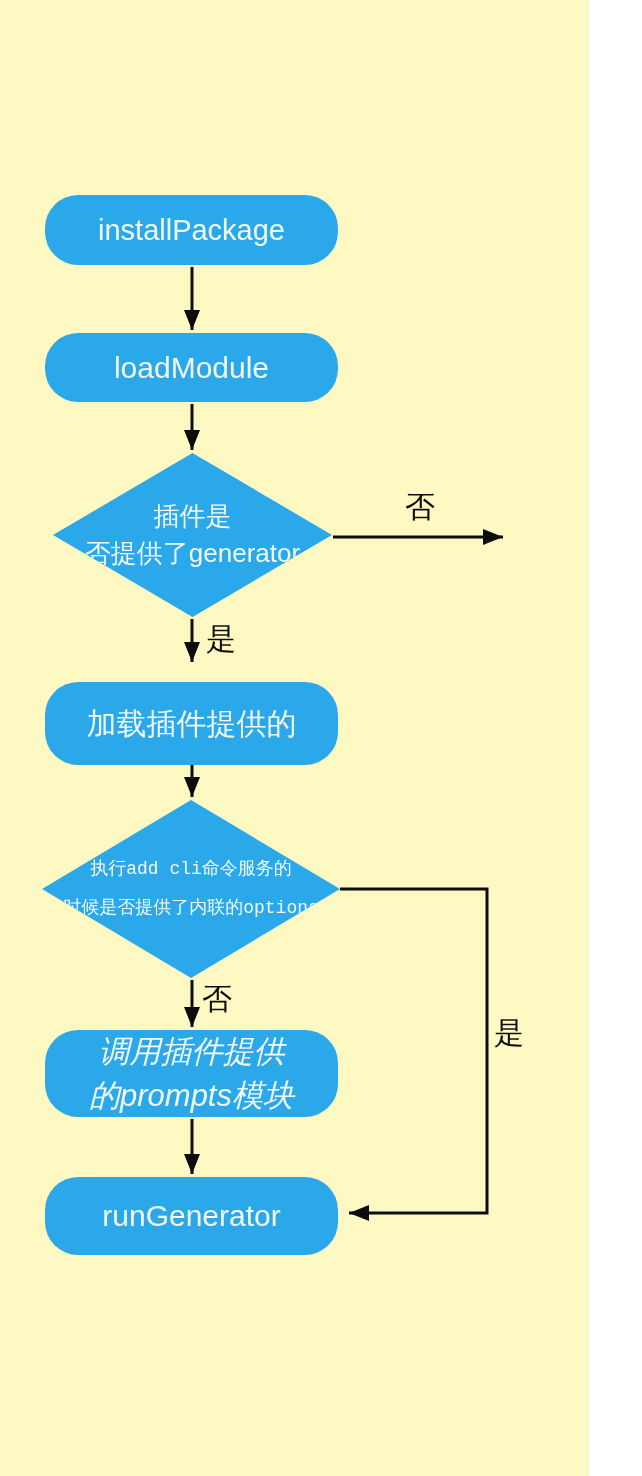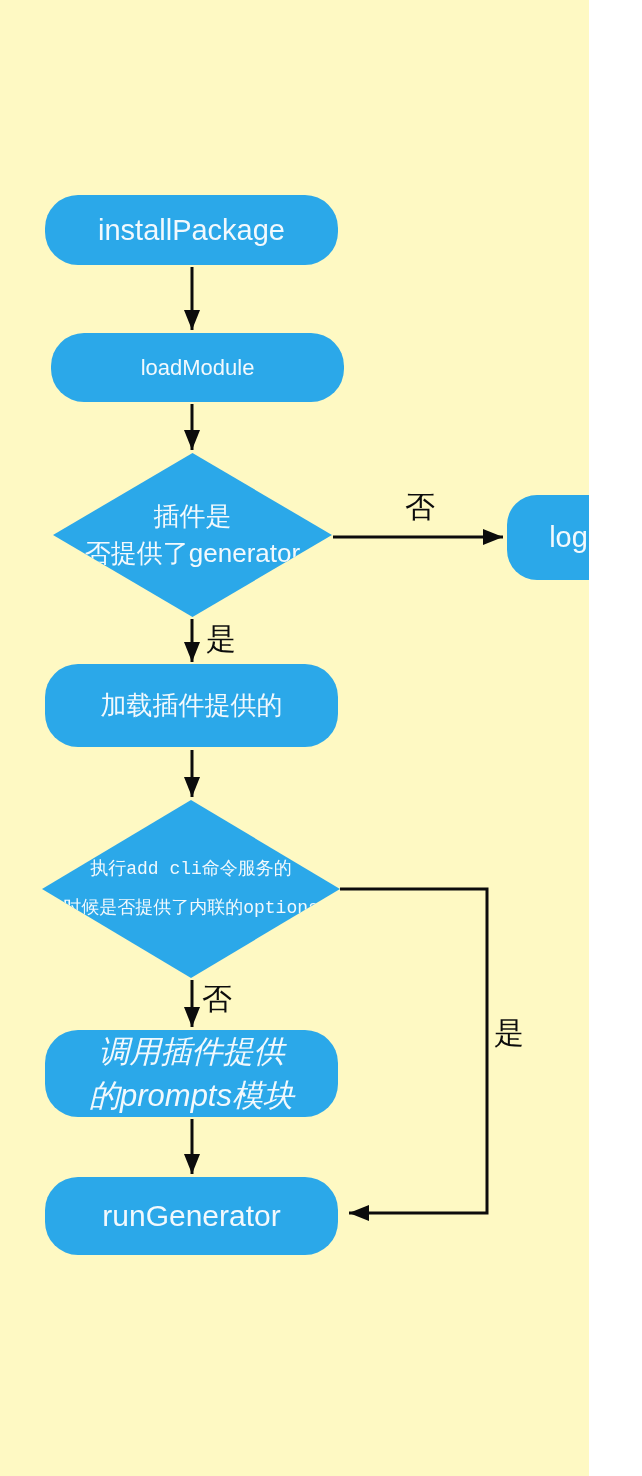--- a/index.html
+++ b/index.html
@@ -39,24 +39,24 @@
     position: absolute;
     z-index: 3;
     transform: translate(-50%, -50%);
     color: #0c0c0c;
     font-size: 30px;
     line-height: 1;
     font-family: "Liberation Sans", sans-serif;
   }
   
   #n-install   { left: 45px;  top: 195px;  width: 293px; height: 70px;  font-size: 29px; }
-  #n-load      { left: 51px;  top: 333px;  width: 293px; height: 69px;  font-size: 22px; }
+  #n-load      { left: 45px;  top: 333px;  width: 293px; height: 69px;  font-size: 30px; }
   #n-hasgen    { left: 53px;  top: 453px;  width: 279px; height: 164px; font-size: 26px; line-height: 37px; }
   #n-log       { left: 507px; top: 495px;  width: 123px; height: 85px;  font-size: 29px; border-radius: 30px; }
-  #n-loadgen   { left: 45px;  top: 664px;  width: 293px; height: 83px;  font-size: 26px; line-height: 41px; }
+  #n-loadgen   { left: 45px;  top: 682px;  width: 293px; height: 83px;  font-size: 30px; line-height: 41px; }
   #n-inlineopt { left: 42px;  top: 800px;  width: 298px; height: 178px; font-size: 18px; line-height: 39px; font-family: Liberation Mono, monospace; }
   #n-prompts   { left: 45px;  top: 1030px; width: 293px; height: 87px;  font-size: 31px; line-height: 44px; font-style: italic; }
   #n-rungen    { left: 45px;  top: 1177px; width: 293px; height: 78px;  font-size: 30px; }
   
   #el-no-log   { left: 420px; top: 507px; }
   #el-yes-down { left: 221px; top: 639px; }
   #el-no-down  { left: 217px; top: 999px; }
   #el-yes-side { left: 509px; top: 1033px; }
 </style>
 </head>
@@ -88,23 +88,20 @@
 
   <div id="n-load" class="node rounded">
     <span>loadModule</span>
   </div>
 
   <div id="n-hasgen" class="node diamond">
     <span class="line">插件是</span>
     <span class="line">否提供了generator</span>
   </div>
 
-  <div id="n-log" class="node">
-    <span>log</span>
-  </div>
 
   <div id="n-loadgen" class="node rounded">
     <span class="line">加载插件提供的</span>
   </div>
 
   <div id="n-inlineopt" class="node diamond">
     <span class="line">执行add cli命令服务的</span>
     <span class="line">时候是否提供了内联的options</span>
   </div>
 

